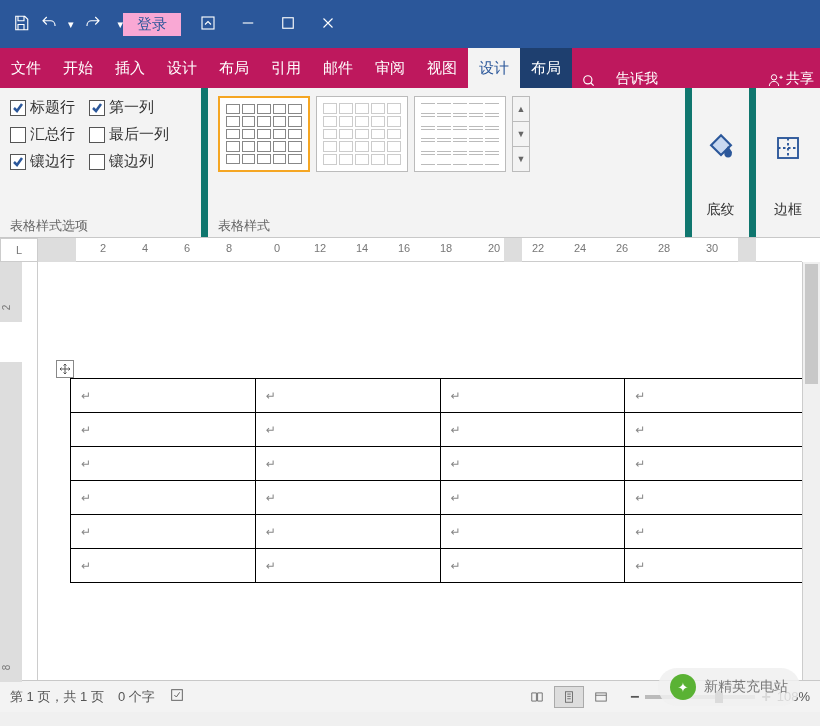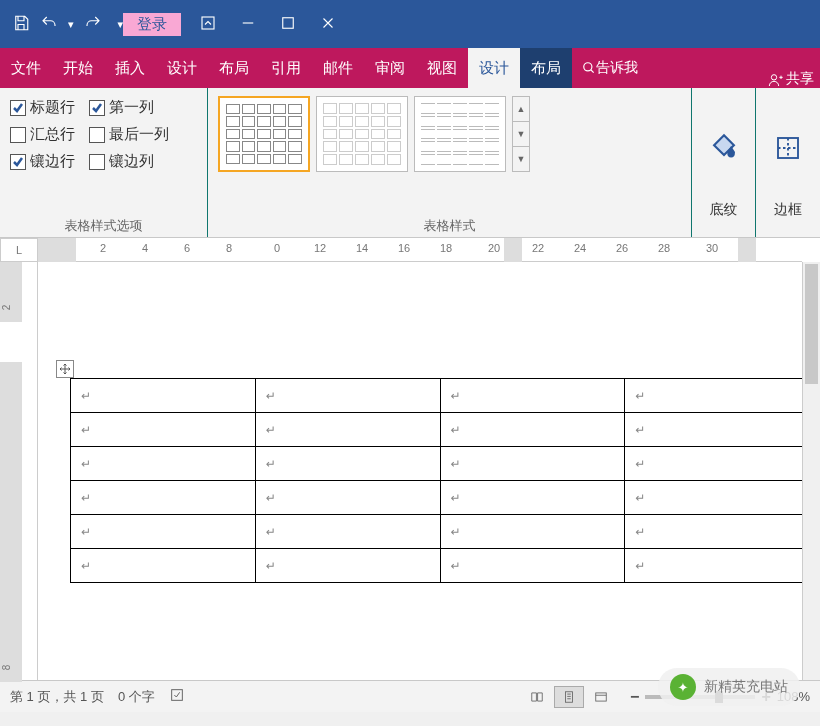--- a/index.html
+++ b/index.html
@@ -7,25 +7,25 @@
 .titlebar{height:48px;background:#2b579a;display:flex;align-items:center;color:#fff;padding:0 12px}
 .titlebar .qat{display:flex;gap:10px;align-items:center}
 .titlebar .qat svg,.titlebar .wctrl svg{width:18px;height:18px;fill:none;stroke:#fff;stroke-width:1.5}
 .titlebar .title{flex:1;text-align:left;padding-left:50px;font-size:16px}
 .titlebar .login{background:#f9a8d4;color:#2b579a;padding:2px 14px;margin-right:12px;font-size:15px}
 .titlebar .wctrl{display:flex;gap:22px;align-items:center;padding:0 6px}
 .ribbon-tabs{height:40px;background:#be185d;display:flex;align-items:stretch;color:#fff}
 .ribbon-tabs .tab{padding:0 11px;display:flex;align-items:center;font-size:15px;cursor:pointer}
 .ribbon-tabs .tab.active{background:#f3f3f3;color:#2b579a}
 .ribbon-tabs .contextual{background:#1e3f6f}
-.ribbon-tabs .tell{display:flex;align-items:center;gap:0;padding:0 10px}
+.ribbon-tabs .tell{display:flex;align-items:flex-end;gap:20px;padding:0 10px}
 .ribbon-tabs .share{margin-left:auto;display:flex;align-items:flex-end;gap:2px;padding:0 6px}
 .ribbon{height:150px;background:#f3f3f3;border-bottom:1px solid #c8c8c8;display:flex}
-.grp{border-right:1px solid #0f766e;padding:6px 10px 0;display:flex;flex-direction:column}
-.grp .label{text-align:center;font-size:13px;color:#666;padding:4px 0 2px}
+.grp{border-right:7px solid #0f766e;padding:6px 10px 0;display:flex;flex-direction:column}
+.grp .label{text-align:left;font-size:13px;color:#666;padding:4px 0 2px}
 .grp.opts{width:208px}
 .checks{display:flex;flex-direction:column;gap:8px;padding-top:4px;flex:1}
 .checks .row{display:flex;gap:14px}
 .chk{display:flex;align-items:center;gap:4px;font-size:15px;cursor:pointer}
 .chk .box{width:16px;height:16px;border:1px solid #555;display:flex;align-items:center;justify-content:center;background:#fff}
 .chk .box svg{width:12px;height:12px;stroke:#2b579a;stroke-width:2.5;fill:none;display:none}
 .chk.checked .box svg{display:block}
 .grp.styles{flex:1}
 .gallery{display:flex;align-items:flex-start;gap:6px;flex:1;padding-top:2px}
 .style-item{width:92px;height:76px;border:1px solid #bbb;background:#fff;padding:6px;display:flex;flex-direction:column;gap:2px}

